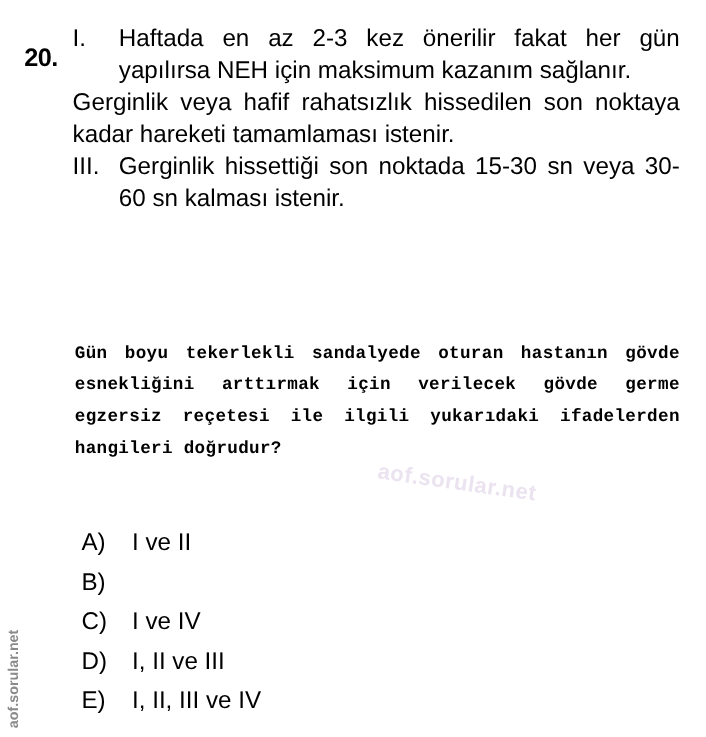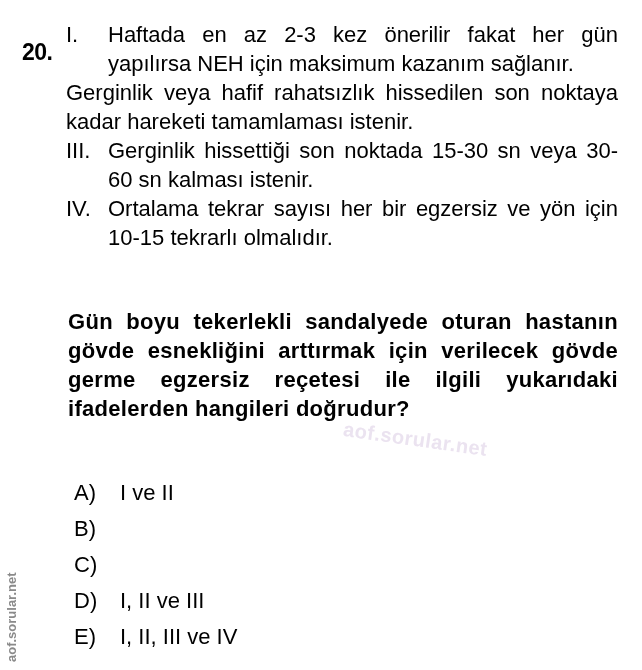--- a/index.html
+++ b/index.html
@@ -43,25 +43,26 @@
     .stmt .text {
       flex: 1;
       text-align: justify;
       text-align-last: left;
     }
     .question {
       position: absolute;
       left: 68px;
       top: 307px;
       width: 550px;
-      font-size: 22px;
+      font-size: 16px;
       font-weight: bold;
       line-height: 29px;
       text-align: justify;
       letter-spacing: 0.3px;
+      font-family: Liberation Mono, monospace;
     }
     .options {
       position: absolute;
       left: 74px;
       top: 475px;
     }
     .option {
       display: flex;
       font-size: 22px;
       line-height: 36px;
@@ -104,40 +105,37 @@
     <span class="roman">I.</span>
     <span class="text">Haftada en az 2-3 kez önerilir fakat her gün yapılırsa NEH için maksimum kazanım sağlanır.</span>
   </div>
   <div class="stmt">
     <span class="text">Gerginlik veya hafif rahatsızlık hissedilen son noktaya kadar hareketi tamamlaması istenir.</span>
   </div>
   <div class="stmt">
     <span class="roman">III.</span>
     <span class="text">Gerginlik hissettiği son noktada 15-30 sn veya 30-60 sn kalması istenir.</span>
   </div>
-  <div class="stmt">
-    <span class="roman">IV.</span>
-    <span class="text">Ortalama tekrar sayısı her bir egzersiz ve yön için 10-15 tekrarlı olmalıdır.</span>
-  </div>
 </div>
 
 <div class="question">Gün boyu tekerlekli sandalyede oturan hastanın gövde esnekliğini arttırmak için verilecek gövde germe egzersiz reçetesi ile ilgili yukarıdaki ifadelerden hangileri doğrudur?</div>
 
 <div class="watermark-center">aof.sorular.net</div>
 
 <div class="options">
   <div class="option">
     <span class="letter">A)</span>
     <span class="otext">I ve II</span>
   </div>
   <div class="option">
     <span class="letter">B)</span>
   </div>
   <div class="option">
     <span class="letter">C)</span>
+    <span class="otext">I ve IV</span>
   </div>
   <div class="option">
     <span class="letter">D)</span>
     <span class="otext">I, II ve III</span>
   </div>
   <div class="option">
     <span class="letter">E)</span>
     <span class="otext">I, II, III ve IV</span>
   </div>
 </div>

